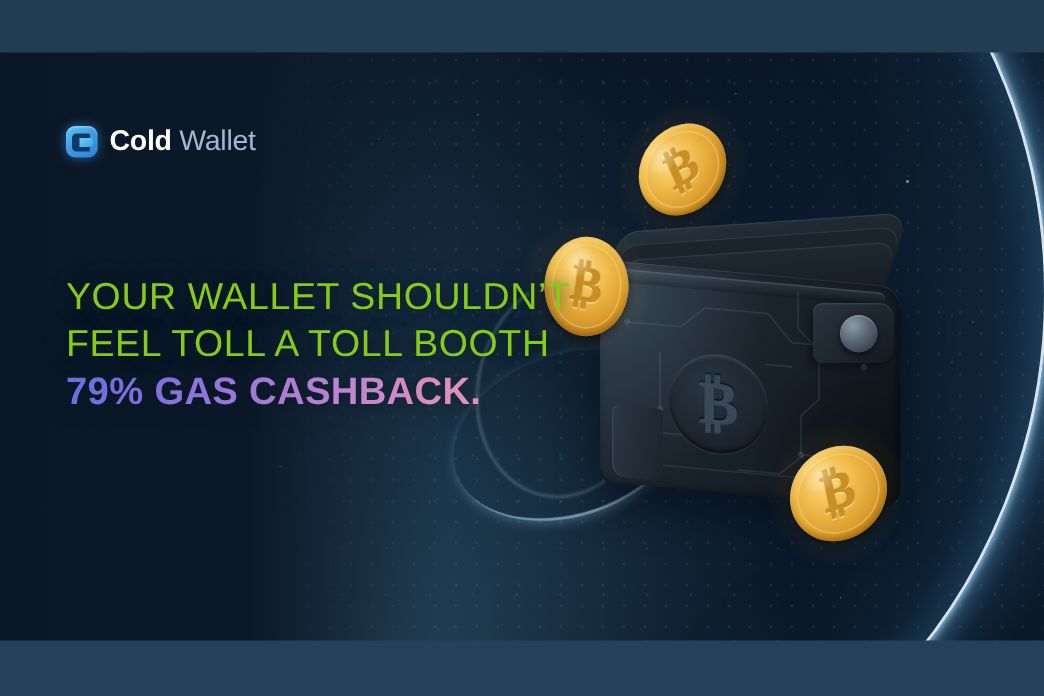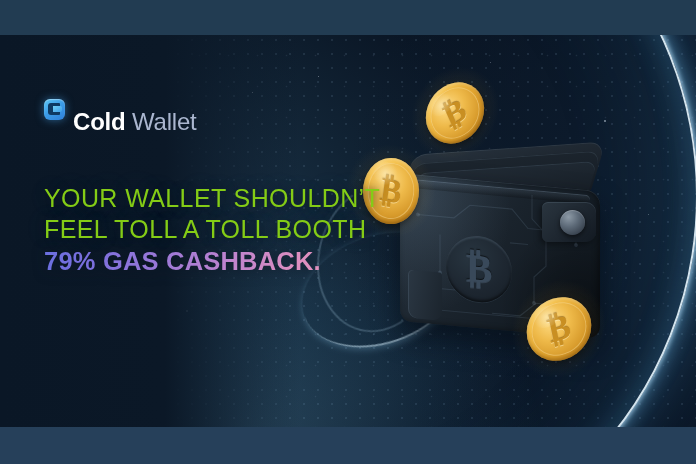--- a/index.html
+++ b/index.html
@@ -143,23 +143,22 @@
     content:""; position:absolute; left:4px; top:4.5px;
     width:12px; height:12px; border-radius:3px 1px 1px 3px;
     background:#0e3a63;
   }
   .logo-mark:after{
     content:""; position:absolute; left:9px; top:7.5px;
     width:9px; height:6px; border-radius:0 2px 2px 0;
     background:linear-gradient(145deg,#6fd0f7,#3f9fe9);
   }
   .logo-text{
-    font-size:24px; letter-spacing:-0.2px; line-height:1;
+    font-size:19px; letter-spacing:-0.2px; line-height:1;
     white-space:nowrap;
-    margin-top:26px;
   }
   .logo-text .w1{ color:#ffffff; font-weight:bold; }
   .logo-text .w2{ color:#aab6cf; font-weight:normal; }
 
   .headline{
     position:absolute; left:44px; top:183px; z-index:30;
   }
   .hl-line{
     font-size:25px;
     line-height:31px;

